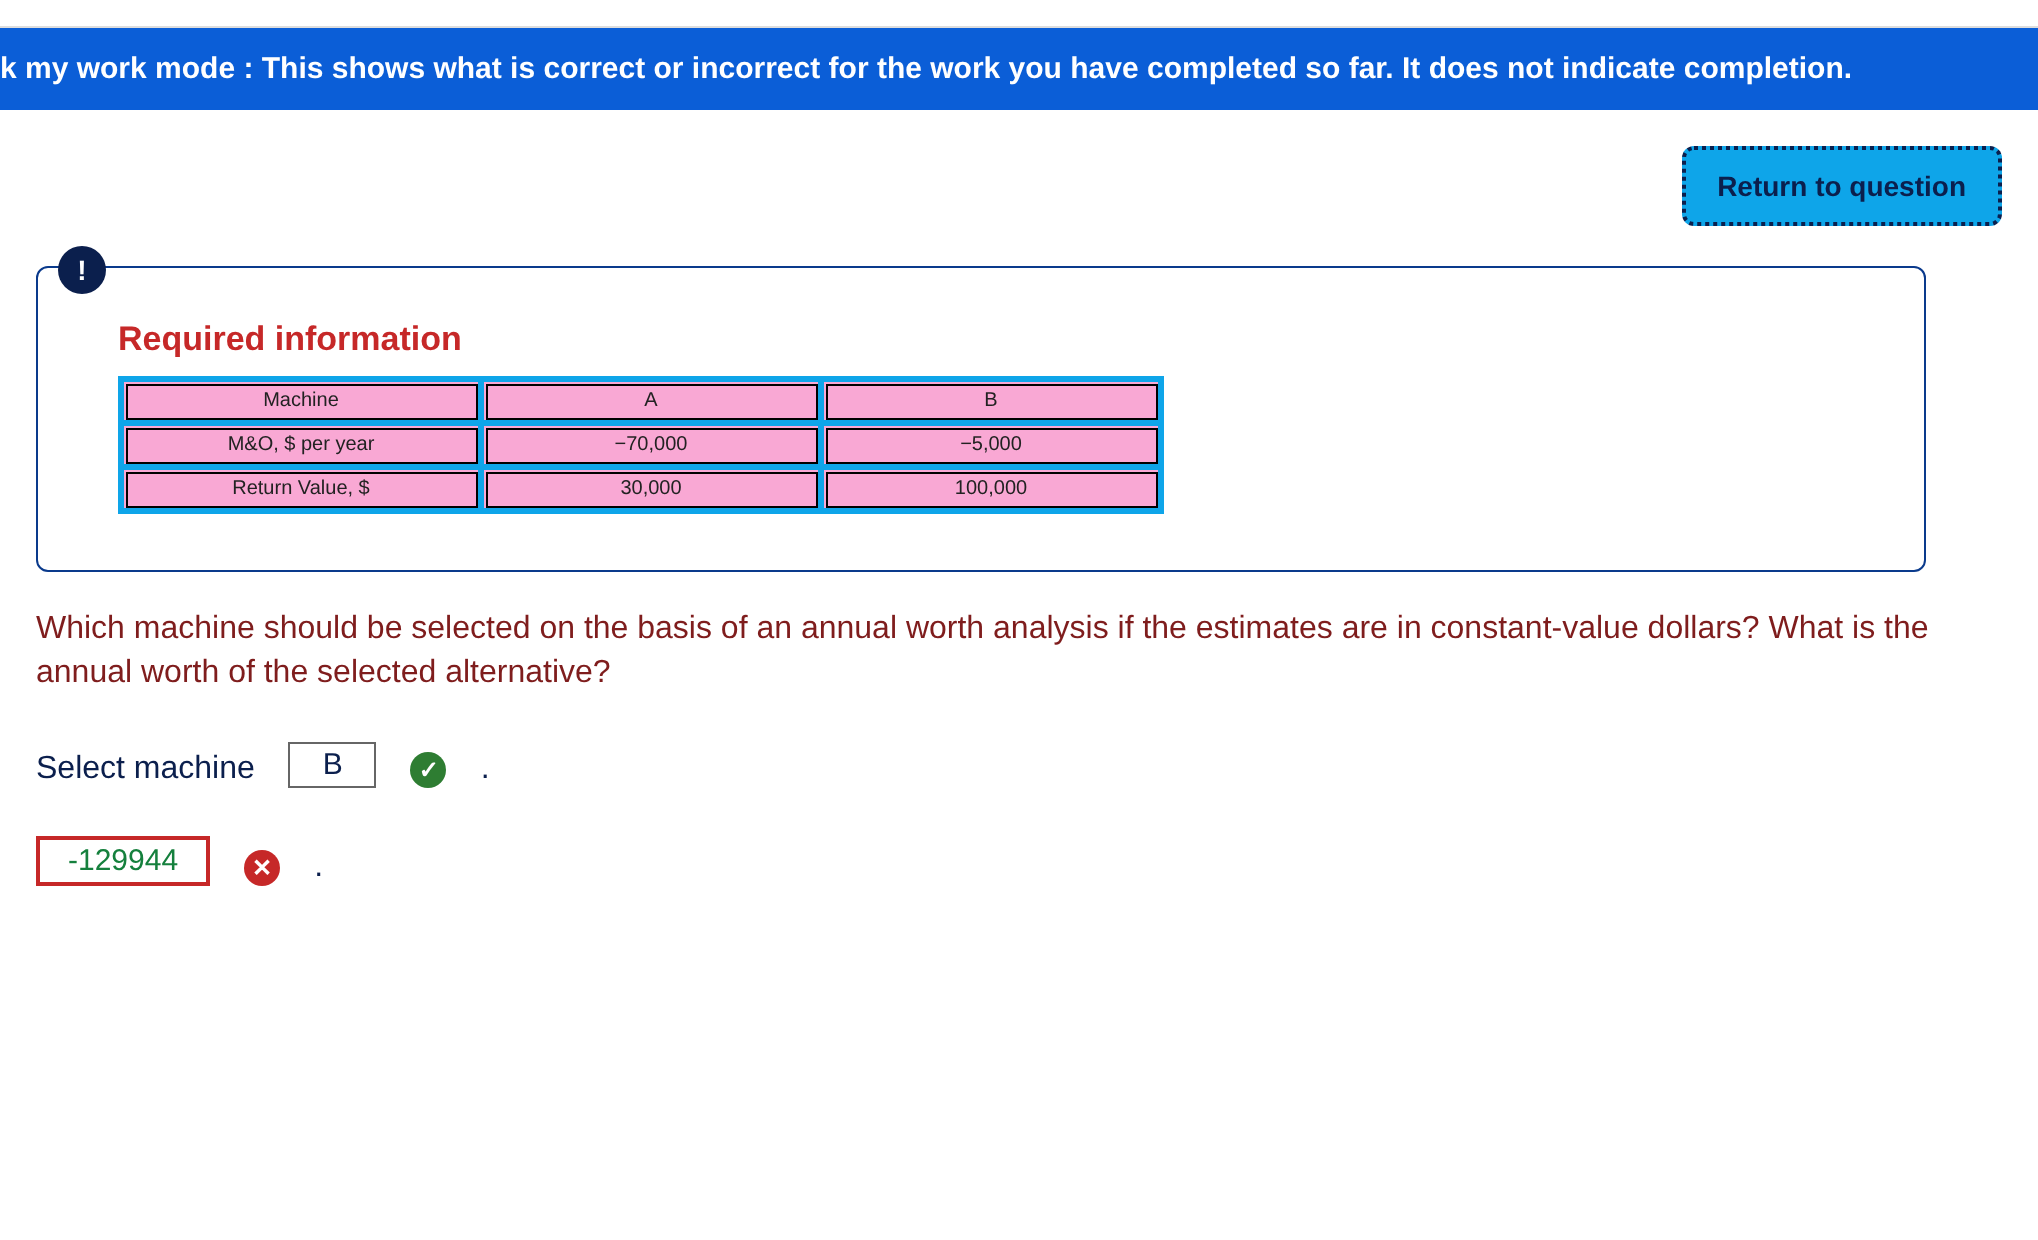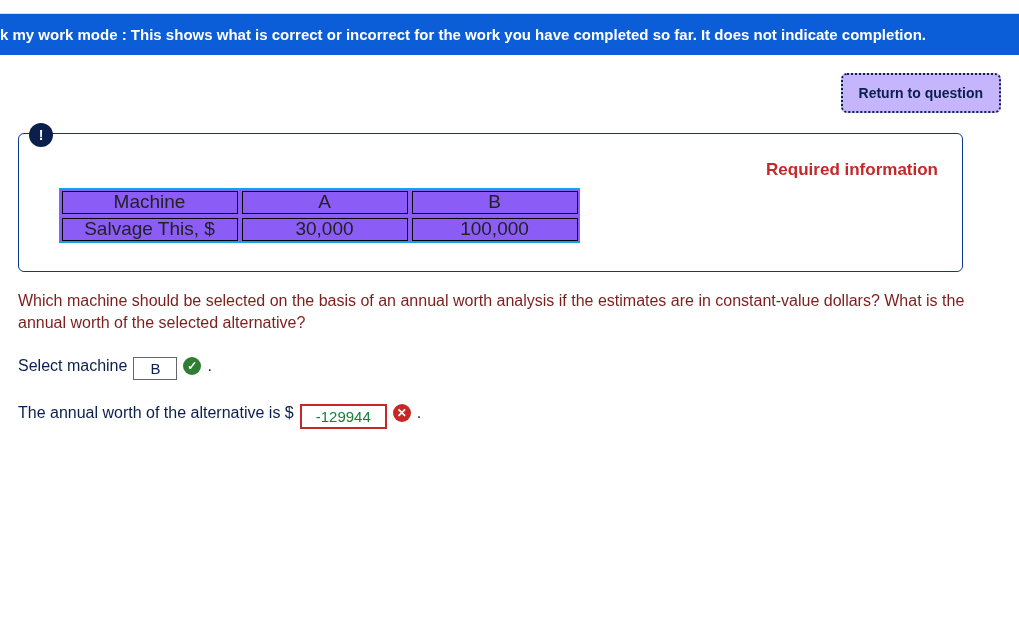--- a/index.html
+++ b/index.html
@@ -24,21 +24,21 @@
     padding: 12px 0 12px 0;
     white-space: nowrap;
   }
   .blue-bar-text { padding-left: 0; }
   .toolbar-row {
     display: flex;
     justify-content: flex-end;
     padding: 18px 18px 8px 0;
   }
   .return-btn {
-    background: #c4b5fd;
+    background: #0ea5e9;
     color: #0b1f4d;
     font-weight: 700;
     font-size: 14px;
     border: 2px dotted #0b1f4d;
     border-radius: 6px;
     padding: 10px 16px;
     cursor: pointer;
   }
   .bang-badge {
     position: absolute;
@@ -61,58 +61,57 @@
     border: 1px solid #0a3a8c;
     border-radius: 6px;
     padding: 26px 24px 28px 40px;
     width: 945px;
   }
   .req-heading {
     color: #c62828;
     font-weight: 700;
     font-size: 17px;
     margin-bottom: 8px;
-    text-align: right;
   }
   .req-body {
     color: #0b1f4d;
     font-size: 16px;
     line-height: 1.35;
     margin-bottom: 24px;
     max-width: 880px;
   }
   
   .mtable {
     border-collapse: collapse;
   }
   .mtable td {
-    border: 1px solid #0ea5e9;
+    border: 3px solid #0ea5e9;
     outline: 1px solid #000;
     outline-offset: -3px;
-    font-size: 19px;
+    font-size: 10px;
     padding: 2px 8px;
     text-align: center;
     height: 22px;
-    background: #8b5cf6;
+    background: #f9a8d4;
   }
   .mtable .col-label { width: 180px; }
   .mtable .col-val { width: 170px; }
   .question-text {
     margin: 18px 18px 4px 18px;
     font-size: 16px;
     color: #7f1d1d;
     line-height: 1.35;
   }
   .answer-row {
     margin: 24px 18px 6px 18px;
     font-size: 16px;
     color: #0b1f4d;
     display: flex;
-    align-items: flex-start;
-    gap: 6px;
+    align-items: flex-end;
+    gap: 17px;
   }
   .ans-box {
     border: 1px solid #666;
     padding: 2px 14px;
     font-size: 15px;
     min-width: 44px;
     text-align: center;
     display: inline-block;
     background: #fff;
   }
@@ -143,35 +142,39 @@
   <div class="req-heading">Required information</div>
 
   <table class="mtable">
     <tbody>
         <tr>
       <td class="col-label">Machine</td>
       <td class="col-val">A</td>
       <td class="col-val">B</td>
     </tr>
     <tr>
-      <td class="col-label">Salvage This, $</td>
+      <td class="col-label">M&amp;O, $ per year</td>
+      <td class="col-val">−70,000</td>
+      <td class="col-val">−5,000</td>
+    </tr>
+    <tr>
+      <td class="col-label">Return Value, $</td>
       <td class="col-val">30,000</td>
       <td class="col-val">100,000</td>
     </tr>
   </tbody>
     </table>
 </div>
 
 <div class="question-text">Which machine should be selected on the basis of an annual worth analysis if the estimates are in constant-value dollars? What is the annual worth of the selected alternative?</div>
 
 <div class="answer-row">
   <span>Select machine</span>
   <span class="ans-box">B</span>
   <span class="status-icon correct">✓</span>
   <span>.</span>
 </div>
 
 <div class="answer-row">
-  <span>The annual worth of the alternative is $</span>
   <span class="ans-box wrong">-129944</span>
   <span class="status-icon incorrect">✕</span>
   <span>.</span>
 </div>
 
 </body></html>

